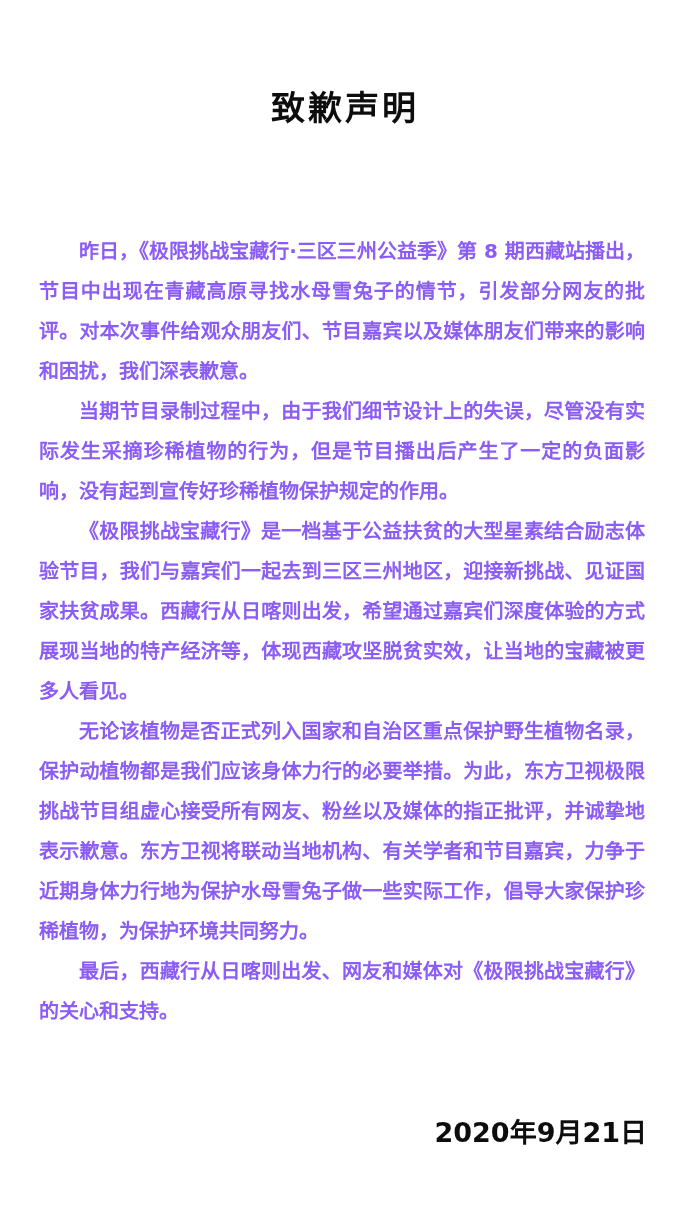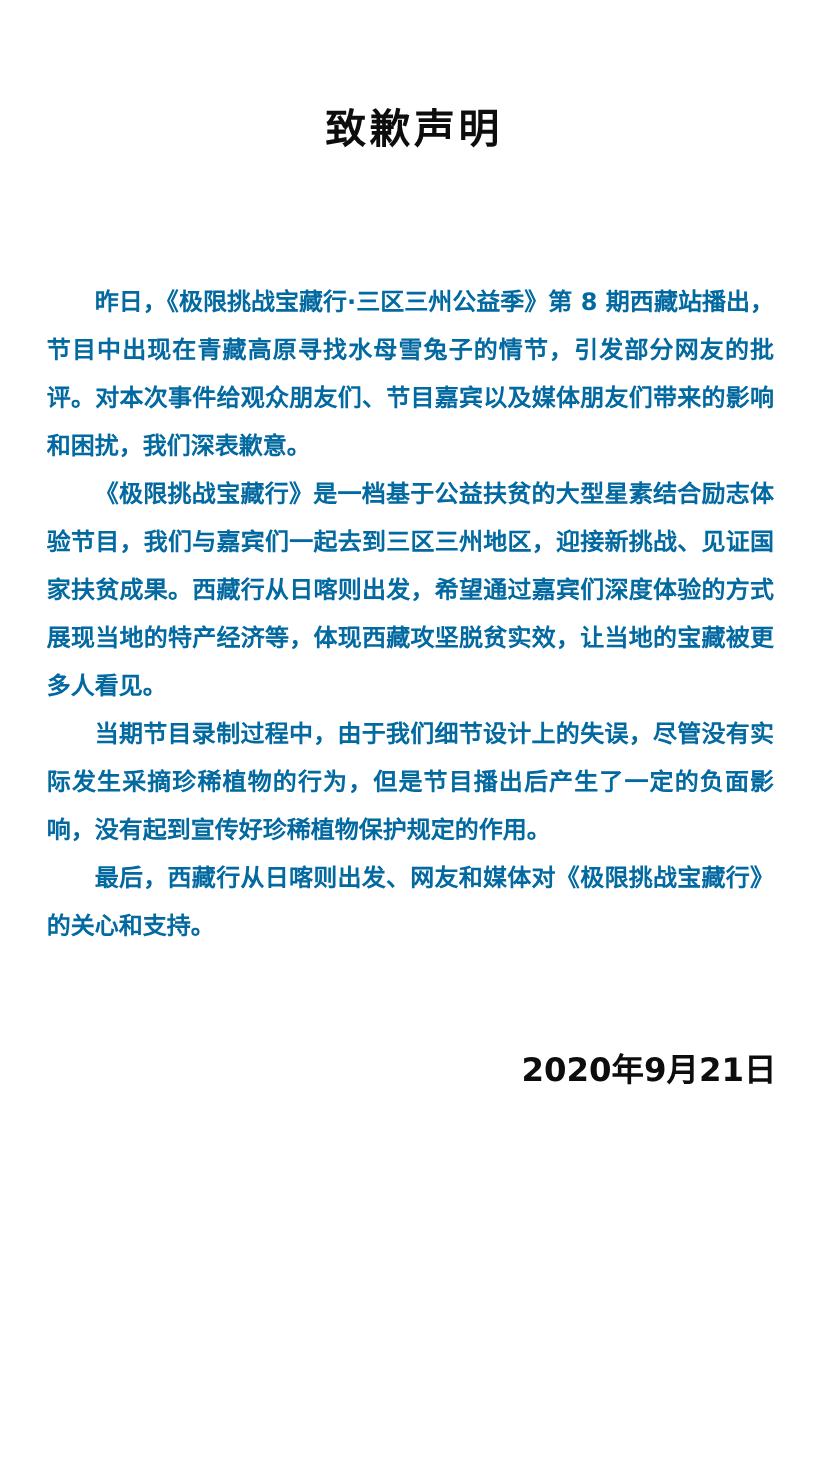--- a/index.html
+++ b/index.html
@@ -22,21 +22,21 @@
     font-weight: 700;
     letter-spacing: 3px;
     color: #0d0d0d;
   }
   .doc-body {
     margin: 103px 45px 0 39px;
     font-size: 20px;
     line-height: 40px;
     font-weight: 700;
     text-align: justify;
-    color: #0369a1;
+    color: #8b5cf6;
   }
   .doc-body p {
     text-indent: 2em;
     margin: 0;
   }
   .doc-signature {
     margin-top: 75px;
     padding-right: 43px;
     text-align: right;
     font-size: 27px;
@@ -47,22 +47,23 @@
 </style>
 </head>
 <body>
 
 <div class="page">
 
   <h1 class="doc-title">致歉声明</h1>
 
   <div class="doc-body">
     <p>昨日，《极限挑战宝藏行·三区三州公益季》第 8 期西藏站播出，节目中出现在青藏高原寻找水母雪兔子的情节，引发部分网友的批评。对本次事件给观众朋友们、节目嘉宾以及媒体朋友们带来的影响和困扰，我们深表歉意。</p>
+    <p>当期节目录制过程中，由于我们细节设计上的失误，尽管没有实际发生采摘珍稀植物的行为，但是节目播出后产生了一定的负面影响，没有起到宣传好珍稀植物保护规定的作用。</p>
     <p>《极限挑战宝藏行》是一档基于公益扶贫的大型星素结合励志体验节目，我们与嘉宾们一起去到三区三州地区，迎接新挑战、见证国家扶贫成果。西藏行从日喀则出发，希望通过嘉宾们深度体验的方式展现当地的特产经济等，体现西藏攻坚脱贫实效，让当地的宝藏被更多人看见。</p>
-    <p>当期节目录制过程中，由于我们细节设计上的失误，尽管没有实际发生采摘珍稀植物的行为，但是节目播出后产生了一定的负面影响，没有起到宣传好珍稀植物保护规定的作用。</p>
+    <p>无论该植物是否正式列入国家和自治区重点保护野生植物名录，保护动植物都是我们应该身体力行的必要举措。为此，东方卫视极限挑战节目组虚心接受所有网友、粉丝以及媒体的指正批评，并诚挚地表示歉意。东方卫视将联动当地机构、有关学者和节目嘉宾，力争于近期身体力行地为保护水母雪兔子做一些实际工作，倡导大家保护珍稀植物，为保护环境共同努力。</p>
     <p>最后，西藏行从日喀则出发、网友和媒体对《极限挑战宝藏行》的关心和支持。</p>
   </div>
 
   <div class="doc-signature">
     <div>2020年9月21日</div>
   </div>
 
 </div>
 
 </body></html>

